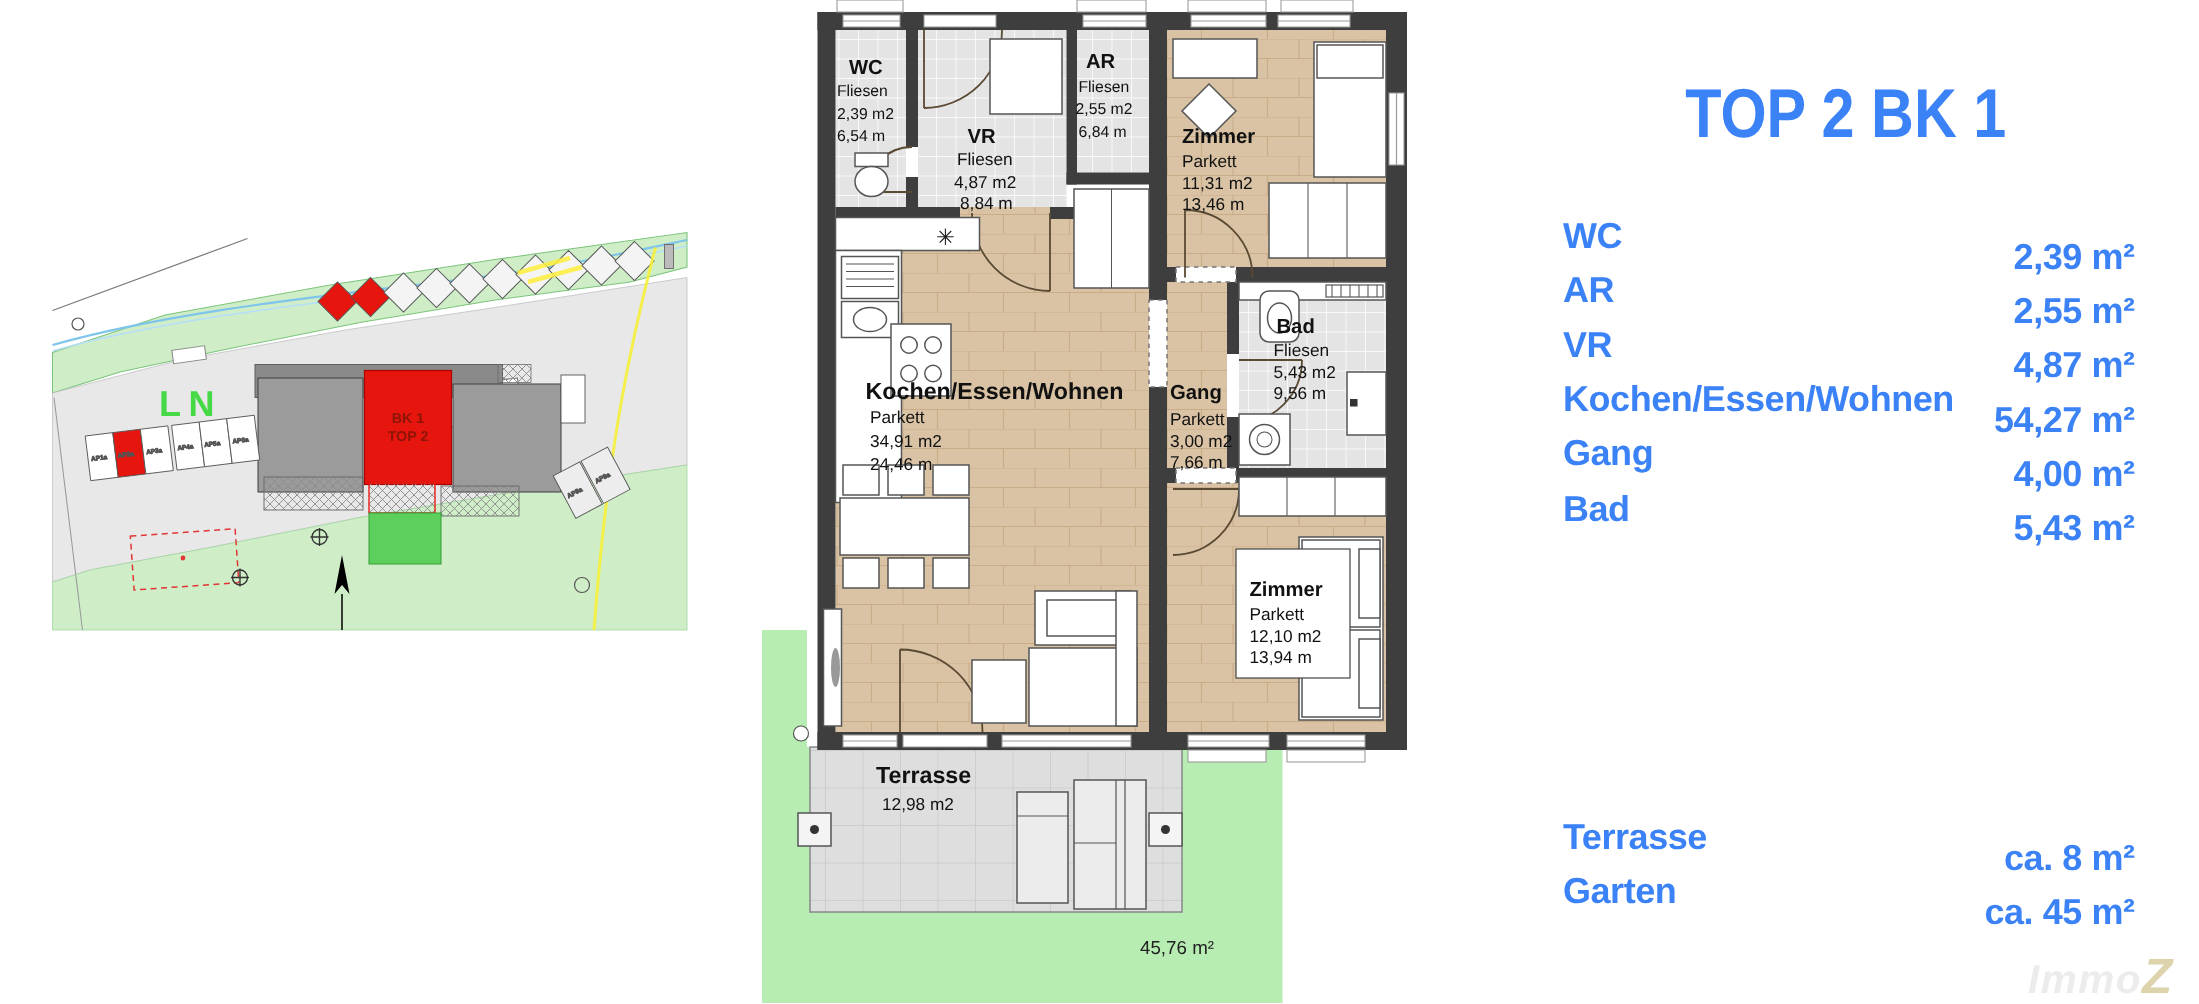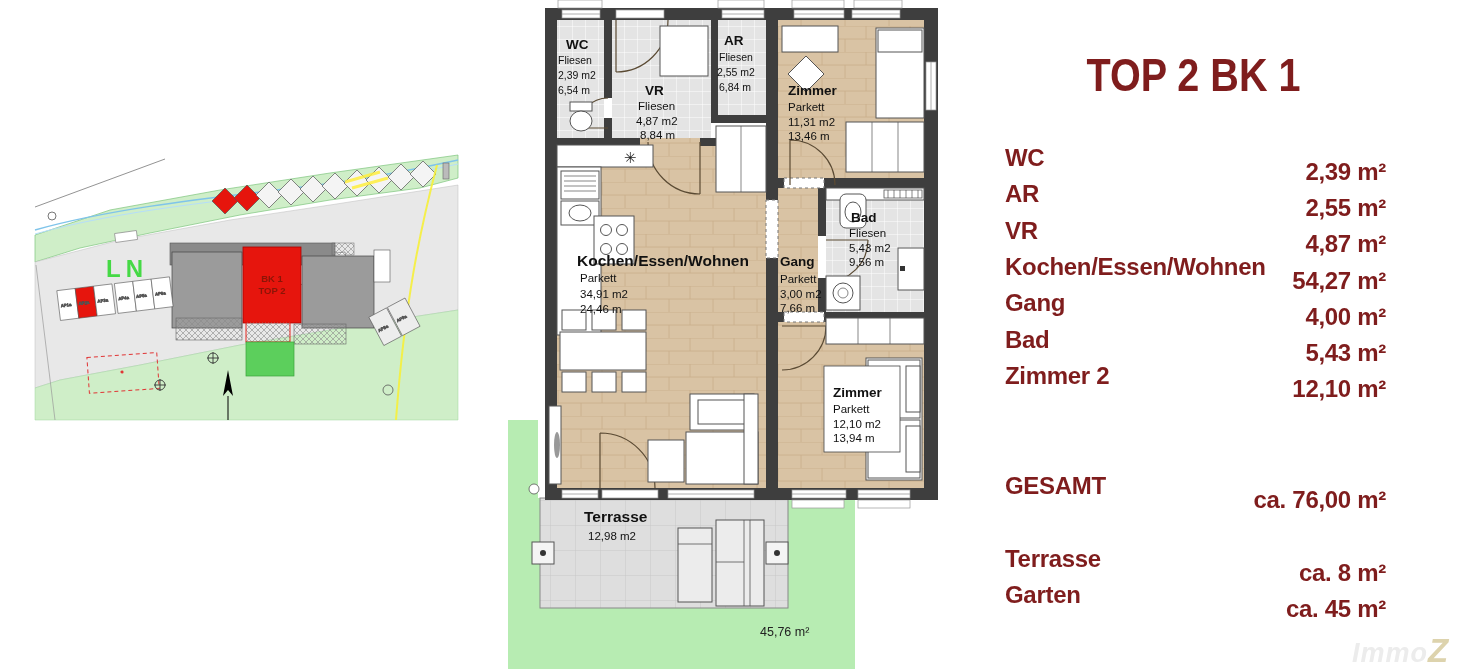--- a/index.html
+++ b/index.html
@@ -1,21 +1,21 @@
 <!DOCTYPE html>
 <html><head>
 <meta charset="utf-8">
 <style>
   html,body{margin:0;padding:0;background:#fff;}
   .canvas{position:relative;width:1466px;height:669px;background:#fff;overflow:hidden;
           font-family:"Liberation Sans",sans-serif;}
   svg text{font-family:"Liberation Sans",sans-serif;}
 
   
-  .panel{position:absolute;left:997px;top:48px;width:393px;height:560px;color:#7f1d1d;}
+  .panel{position:absolute;left:1034px;top:48px;width:393px;height:560px;color:#3b82f6;}
   .panel .title{position:absolute;top:0;left:0;width:100%;text-align:center;
                 font-size:46px;font-weight:800;transform:scaleX(.86);white-space:nowrap;}
   .rows,.total,.outdoor{position:absolute;left:8px;right:4px;}
   .rows{top:92px;}
   .total{top:420px;}
   .outdoor{top:493px;}
   .row{display:flex;justify-content:space-between;align-items:center;height:36.3px;
        font-size:24px;font-weight:700;letter-spacing:-.3px;white-space:nowrap;}
   .row .val{text-align:right;margin-top:27px;}
 
@@ -407,32 +407,22 @@
         <span class="val">54,27 m²</span>
       </div>
       <div class="row">
         <span class="lbl">Gang</span>
         <span class="val">4,00 m²</span>
       </div>
       <div class="row">
         <span class="lbl">Bad</span>
         <span class="val">5,43 m²</span>
       </div>
-      <div class="row">
-        <span class="lbl">Zimmer 2</span>
-        <span class="val">12,10 m²</span>
-      </div>
     </div>
 
-    <div class="total">
-      <div class="row">
-        <span class="lbl">GESAMT</span>
-        <span class="val">ca. 76,00 m²</span>
-      </div>
-    </div>
 
     <div class="outdoor">
       <div class="row">
         <span class="lbl">Terrasse</span>
         <span class="val">ca. 8 m²</span>
       </div>
       <div class="row">
         <span class="lbl">Garten</span>
         <span class="val">ca. 45 m²</span>
       </div>

